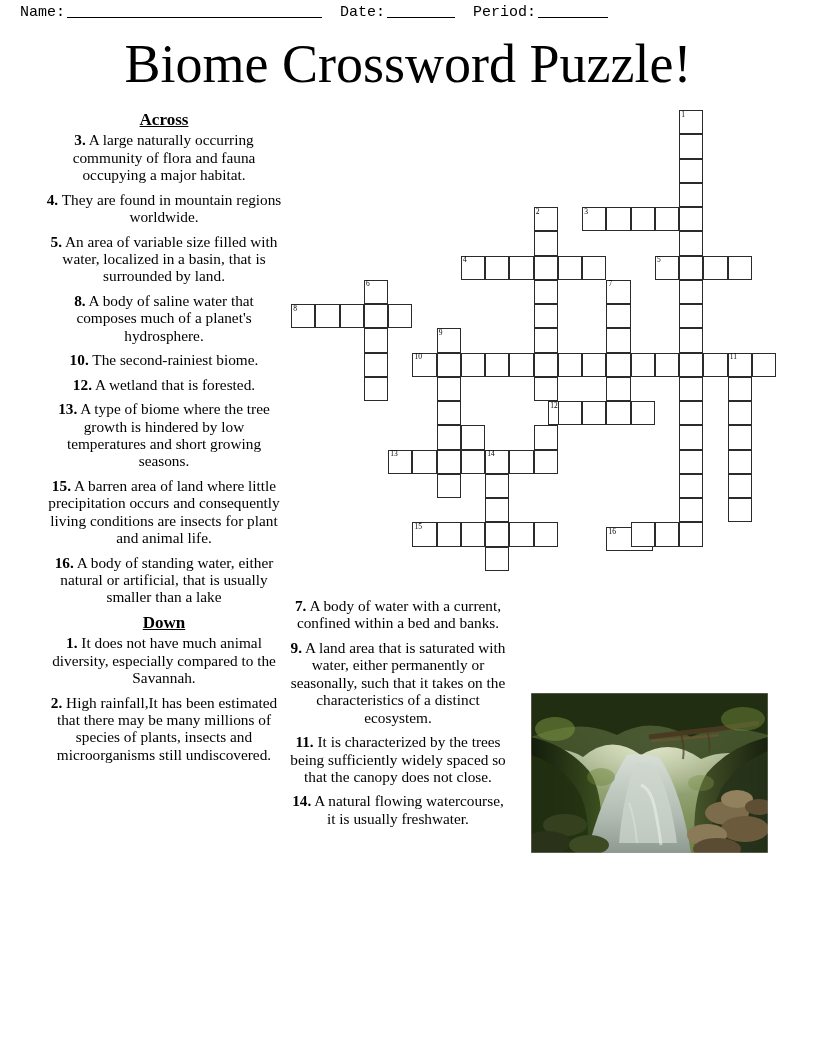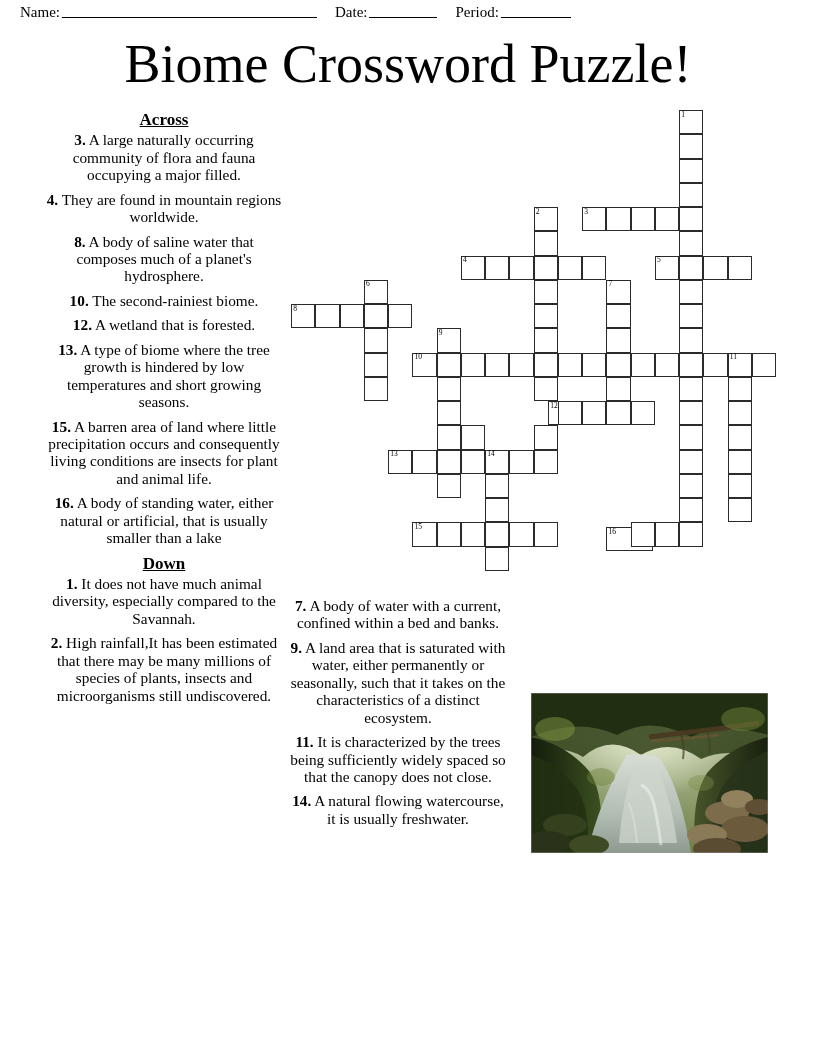--- a/index.html
+++ b/index.html
@@ -9,21 +9,21 @@
     font-family:"Liberation Serif", serif;
     color:#000;
     position:relative;
     overflow:hidden;
   }
 
   
   .hdr {
     position:absolute;
     left:0; top:0; width:816px; height:26px;
-    font-family:Liberation Serif, serif;
+    font-family:Liberation Mono, monospace;
     font-size:15px;
     display:flex;
     align-items:flex-start;
     padding-top:4px;
     box-sizing:border-box;
   }
   .hdr .lbl { white-space:pre; }
   .hdr .rule { display:inline-block; border-bottom:1.3px solid #000; height:13px; }
   .rule-name { width:255px; margin-left:2px; }
   .rule-date { width:68px; margin-left:2px; }
@@ -108,22 +108,23 @@
   <span class="gap-b"></span>
   <span class="lbl">Period:</span>
   <span class="rule rule-period"></span>
 </div>
 
 <div class="title">Biome Crossword Puzzle!</div>
 
 <div class="clue-col" id="col-left">
   <div class="sec-head">Across</div>
   <div id="across-list">
-      <p class="clue"><span class="num">3.</span><span> A large naturally occurring community of flora and fauna occupying a major filled.</span></p>
+      <p class="clue"><span class="num">3.</span><span> A large naturally occurring community of flora and fauna occupying a major habitat.</span></p>
       <p class="clue"><span class="num">4.</span><span> They are found in mountain regions worldwide.</span></p>
+      <p class="clue"><span class="num">5.</span><span> An area of variable size filled with water, localized in a basin, that is surrounded by land.</span></p>
       <p class="clue"><span class="num">8.</span><span> A body of saline water that composes much of a planet's hydrosphere.</span></p>
       <p class="clue"><span class="num">10.</span><span> The second-rainiest biome.</span></p>
       <p class="clue"><span class="num">12.</span><span> A wetland that is forested.</span></p>
       <p class="clue"><span class="num">13.</span><span> A type of biome where the tree growth is hindered by low temperatures and short growing seasons.</span></p>
       <p class="clue"><span class="num">15.</span><span> A barren area of land where little precipitation occurs and consequently living conditions are insects for plant and animal life.</span></p>
       <p class="clue"><span class="num">16.</span><span> A body of standing water, either natural or artificial, that is usually smaller than a lake</span></p>
     </div>
   <div class="sec-head">Down</div>
   <div id="down-left-list">
       <p class="clue"><span class="num">1.</span><span> It does not have much animal diversity, especially compared to the Savannah.</span></p>

